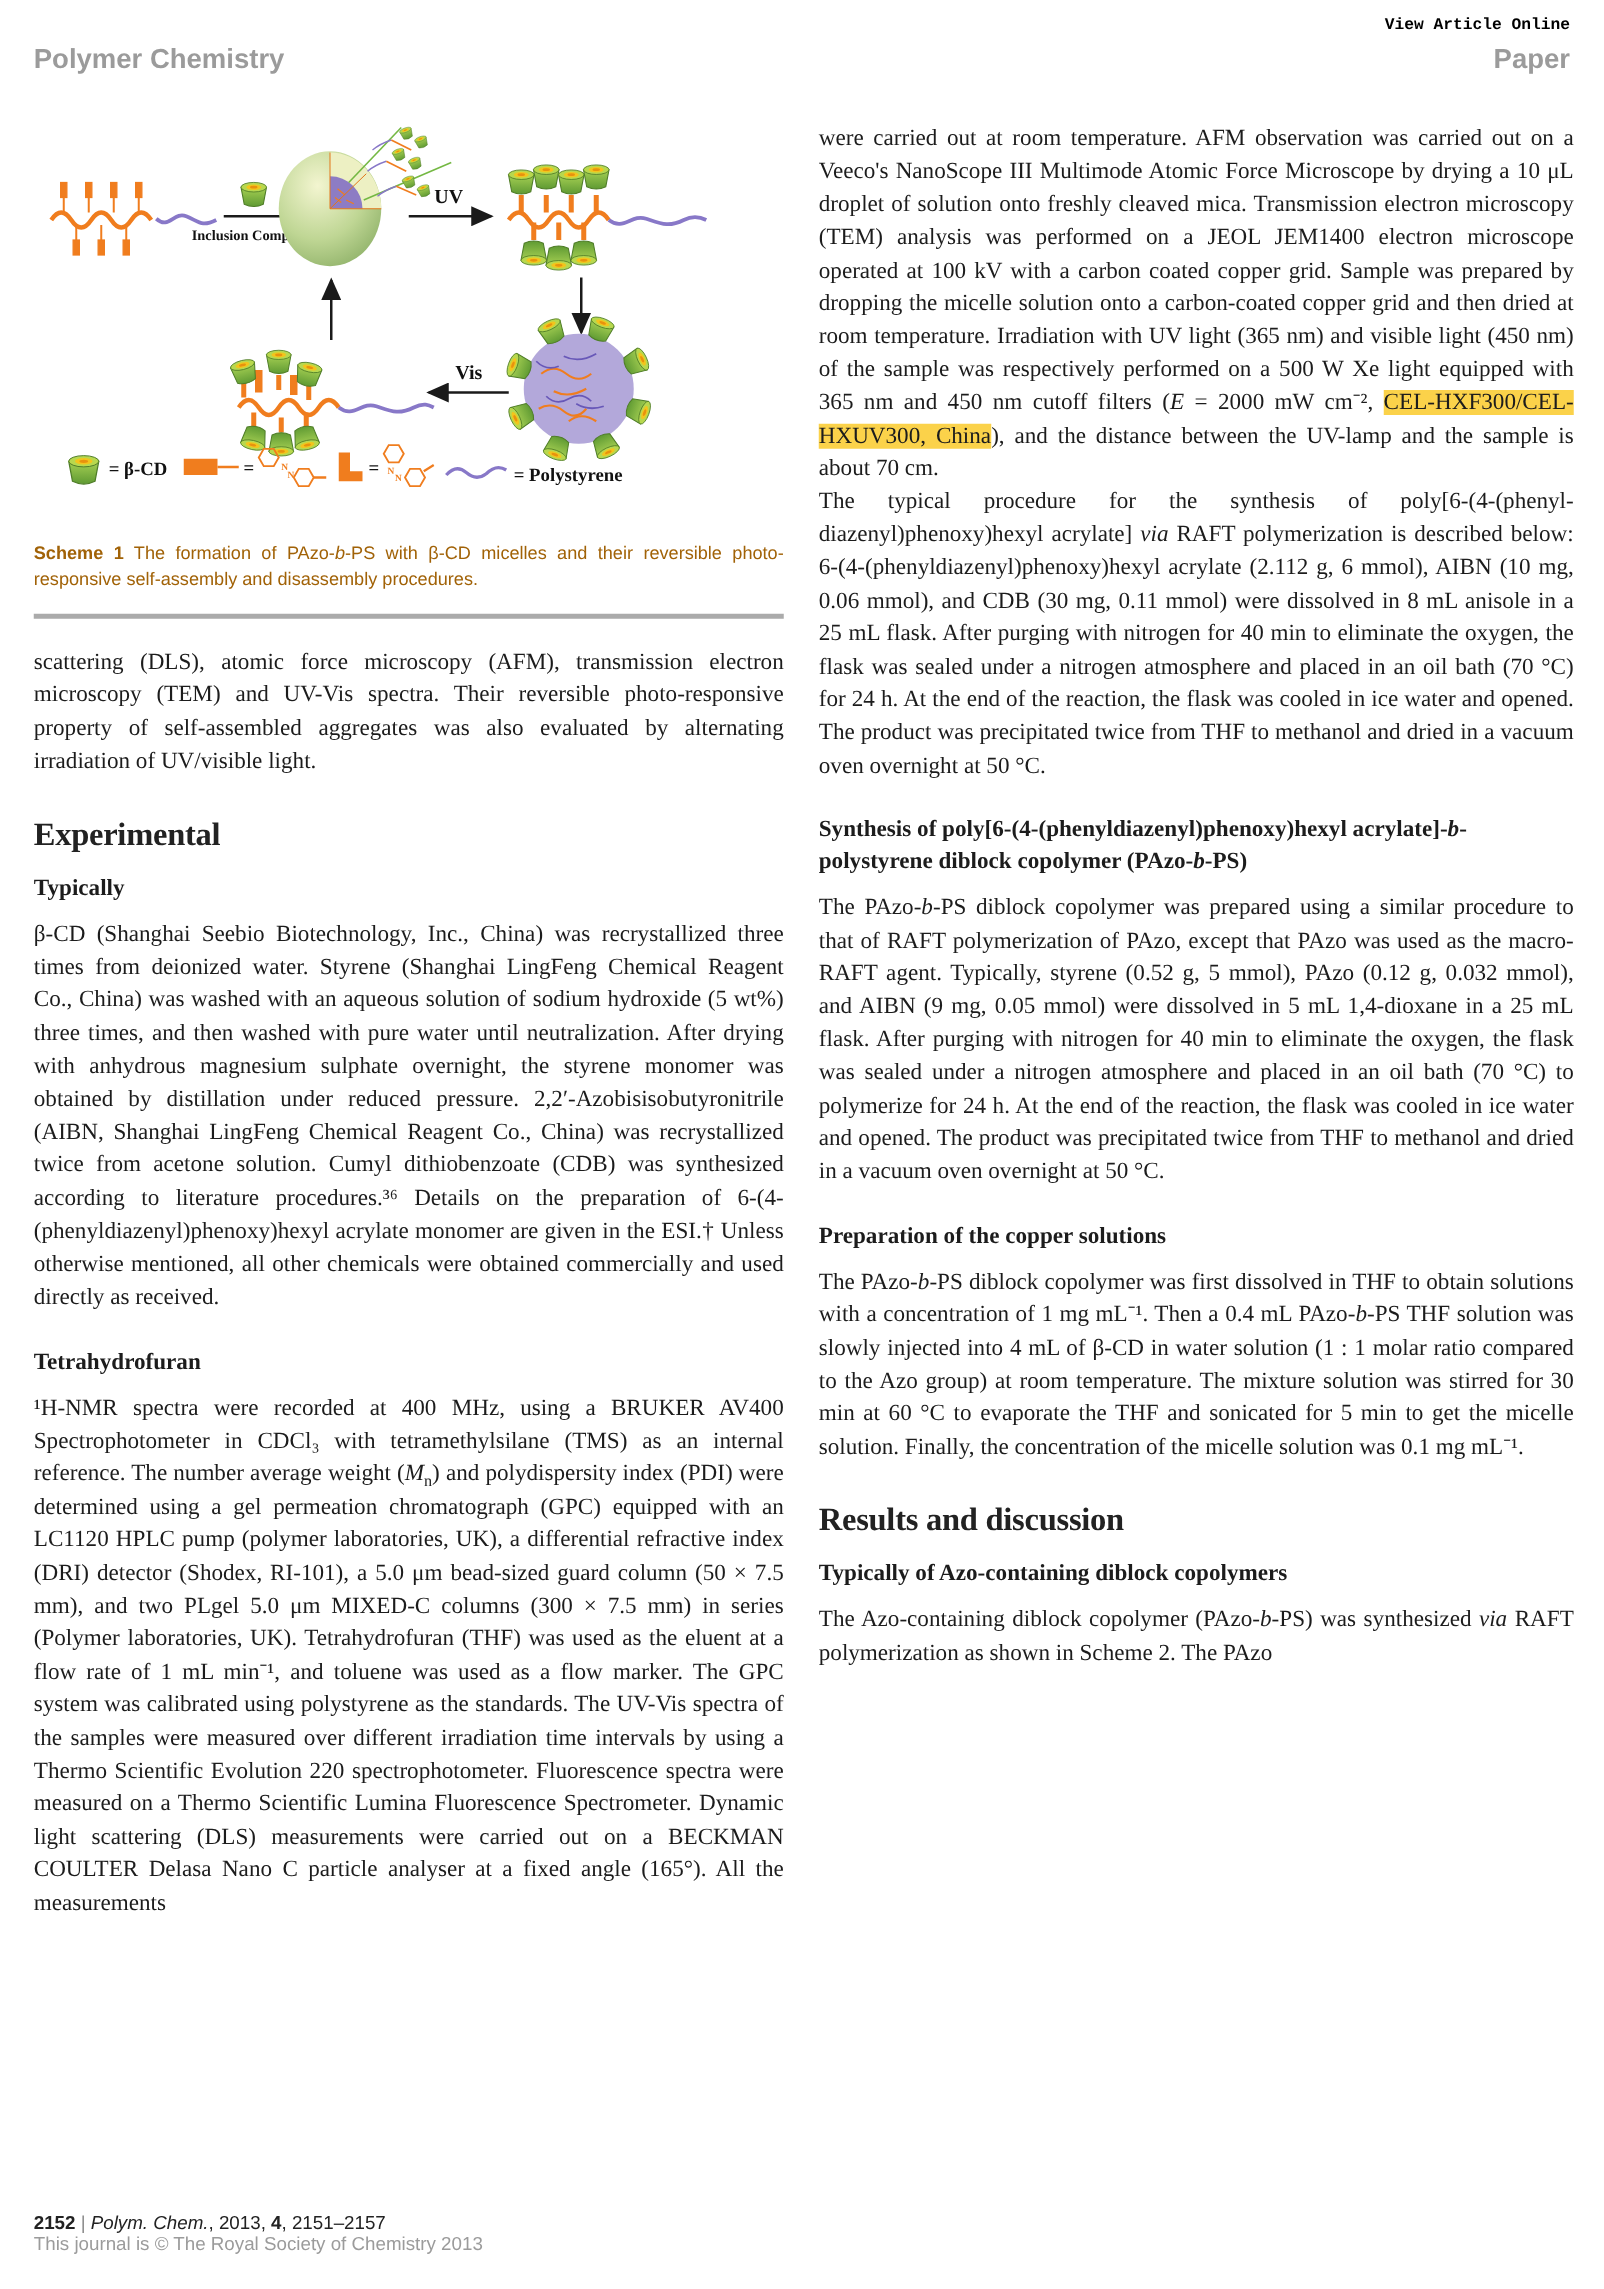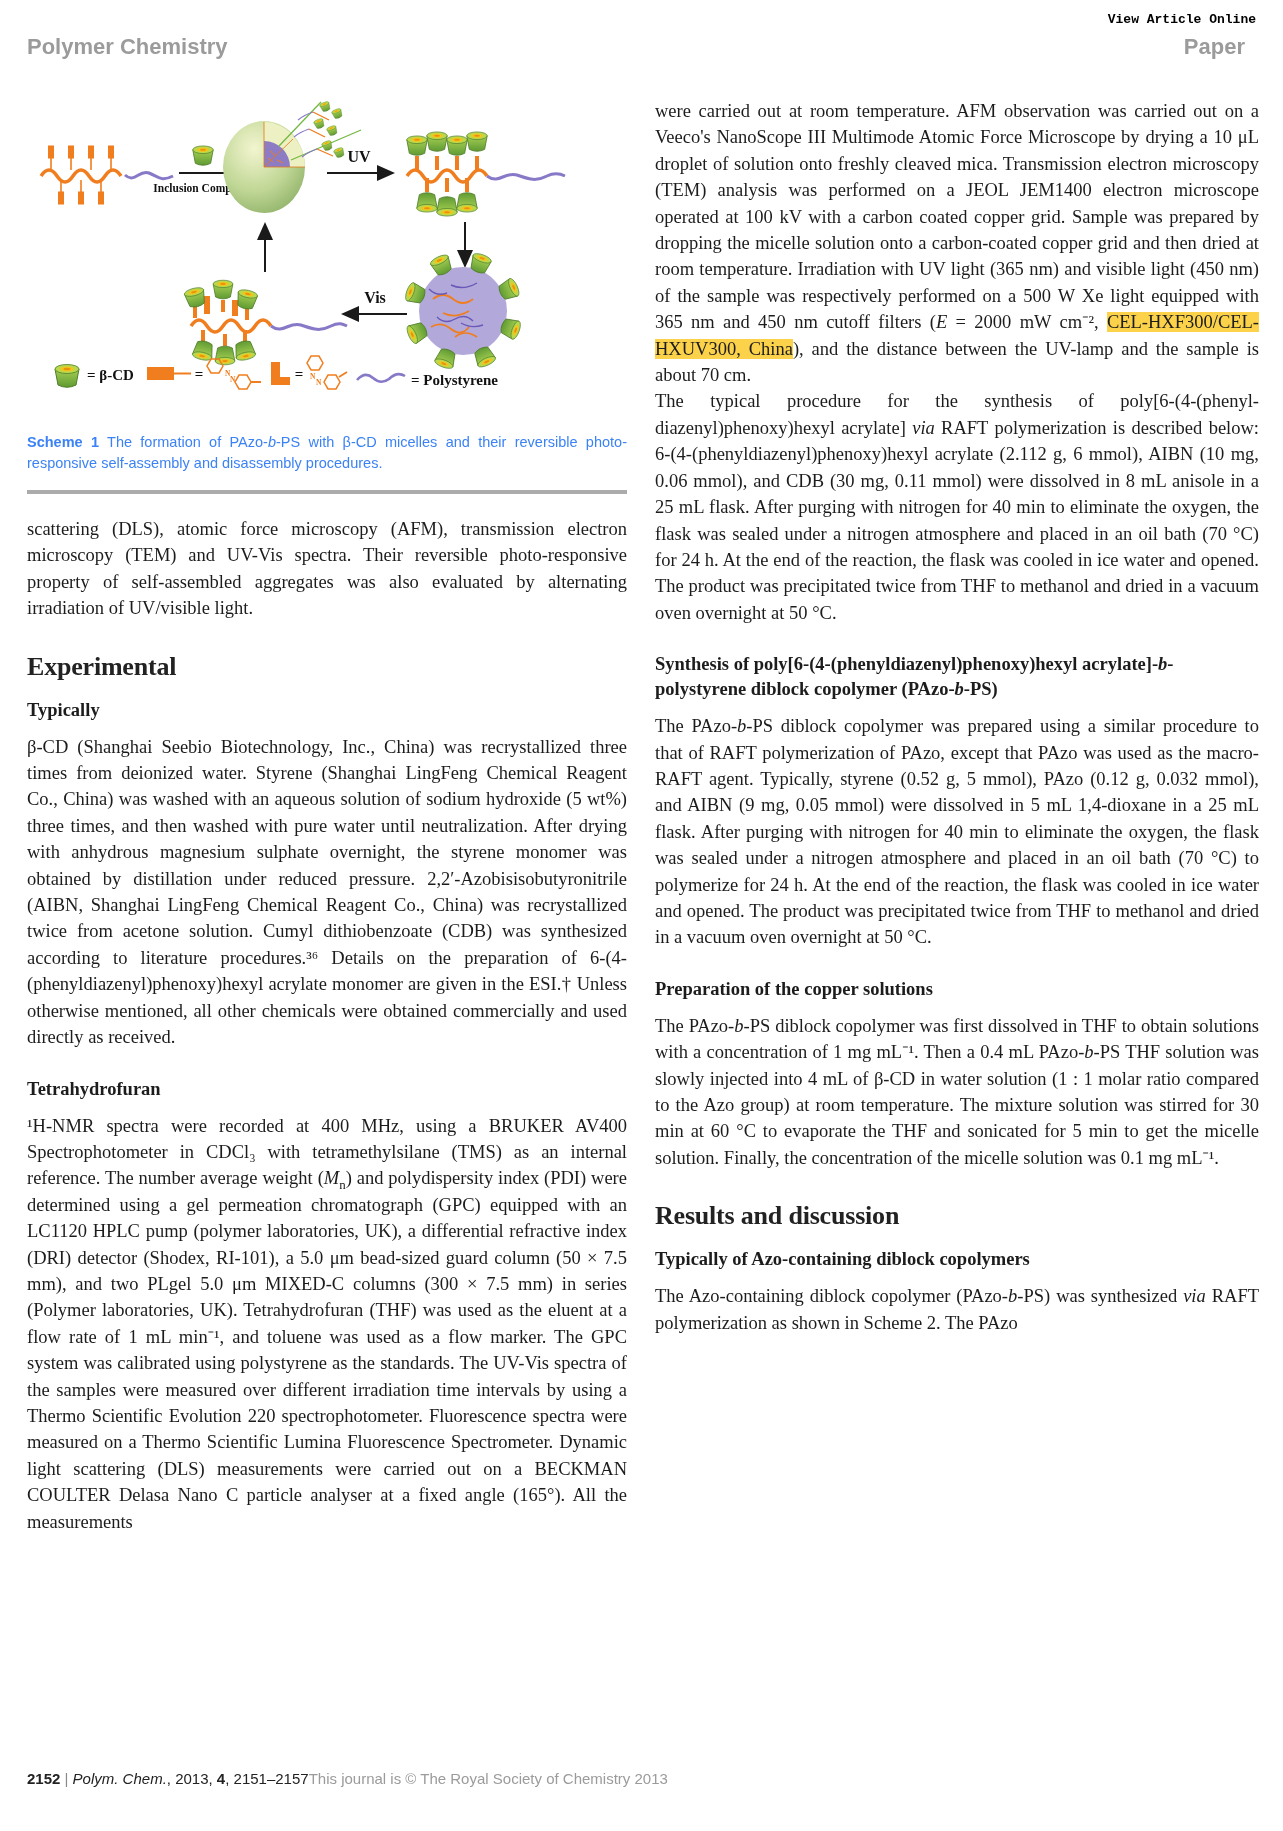--- a/index.html
+++ b/index.html
@@ -1,37 +1,37 @@
 <!DOCTYPE html>
 <html style="--hl: #fbd24a;"><head>
 <meta charset="utf-8">
 <style>
   html,body{margin:0;padding:0;background:#ffffff;}
   body{width:1283px;height:1831px;position:relative;font-family:"Liberation Serif",serif;color:#1c1c1c;}
   .topbar{position:absolute;top:12px;right:27px;font-family:Liberation Mono, monospace;font-weight:bold;font-size:13px;color:#000;}
-  .header-row{position:absolute;top:34px;left:27px;right:38px;display:flex;justify-content:space-between;
+  .header-row{position:absolute;top:34px;left:27px;right:27px;display:flex;justify-content:space-between;
     font-family:"Liberation Sans",sans-serif;font-size:22px;font-weight:600;color:#9b9b9b;}
   .columns{position:absolute;top:86px;left:27px;display:flex;gap:28px;}
   .col-left{width:600px;}
   .col-right{width:604px;padding-top:12px;}
   p.body{font-size:18.5px;line-height:26.4px;text-align:justify;margin:0;}
   .h1{font-family:Liberation Serif, serif;font-size:26px;font-weight:bold;color:#222;margin:30px 0 12px 0;letter-spacing:-0.2px;}
   .h2{font-size:18.5px;font-weight:bold;margin:26px 0 11px 0;line-height:25px;}
   .h2.tight{margin-top:16px;}
   .figure{margin-top:10px;}
-  .caption{font-family:"Liberation Sans",sans-serif;font-size:14.5px;line-height:21px;color:#3b82f6;margin-top:12px;text-align:justify;}
+  .caption{font-family:"Liberation Sans",sans-serif;font-size:14.5px;line-height:21px;color:#a16207;margin-top:12px;text-align:justify;}
   .divider{height:4px;background:#ababab;margin-top:16px;}
   .p-intro{margin-top:22px !important;}
   .i{font-style:italic;}
   .b{font-weight:bold;}
   .sub{font-size:70%;vertical-align:sub;line-height:0;}
   .hl{background:var(--hl,#fbd24a);}
   .dim{color:#8a8a8a;}
   .footer{position:absolute;left:27px;right:27px;top:1770px;display:flex;
-    font-family:"Liberation Sans",sans-serif;font-size:15px;color:#222;}
+    font-family:"Liberation Sans",sans-serif;font-size:15px;color:#222;flex-direction:column;}
   .footer-right{color:#9b9b9b;}
   svg text{font-family:"Liberation Serif",serif;}
 </style>
 </head>
 <body>
 
 <div class="topbar">View Article Online</div>
 
 <div class="header-row">
   <span>Polymer Chemistry</span>

